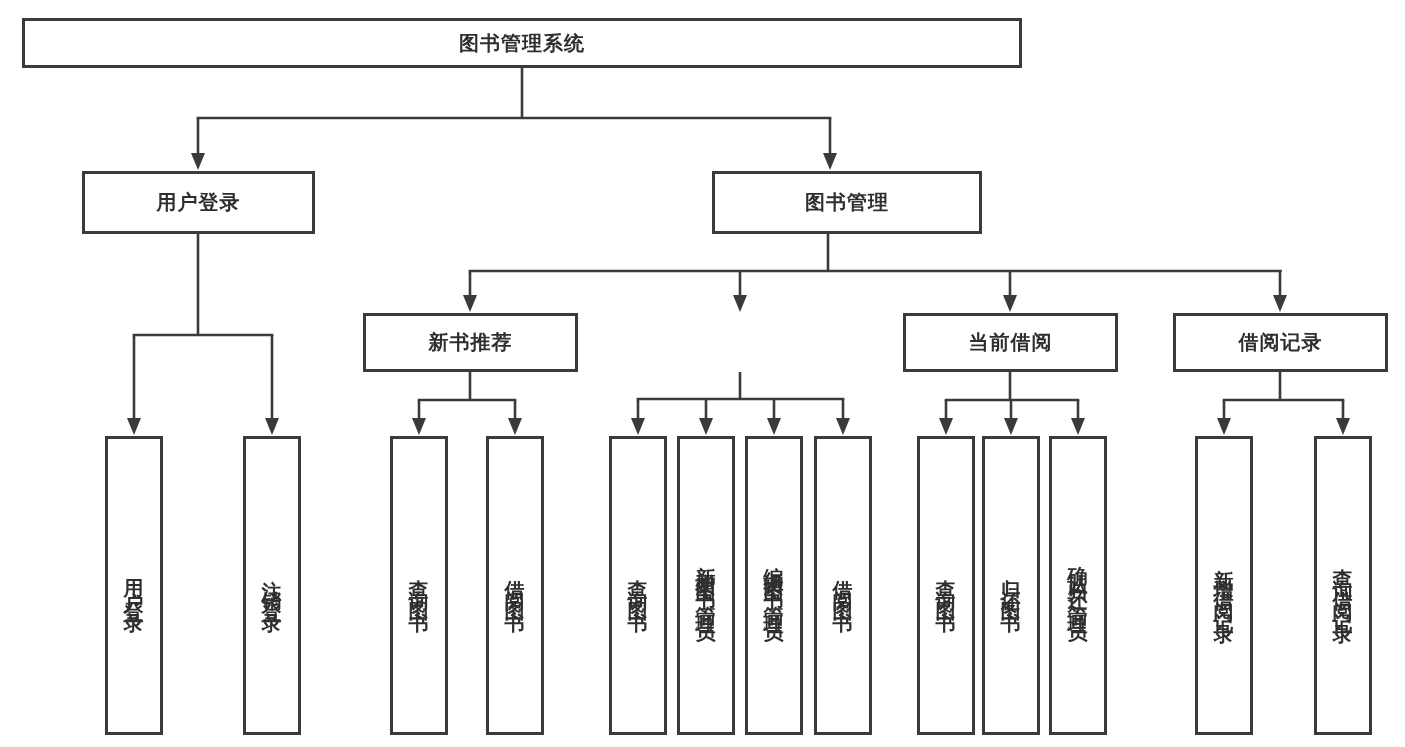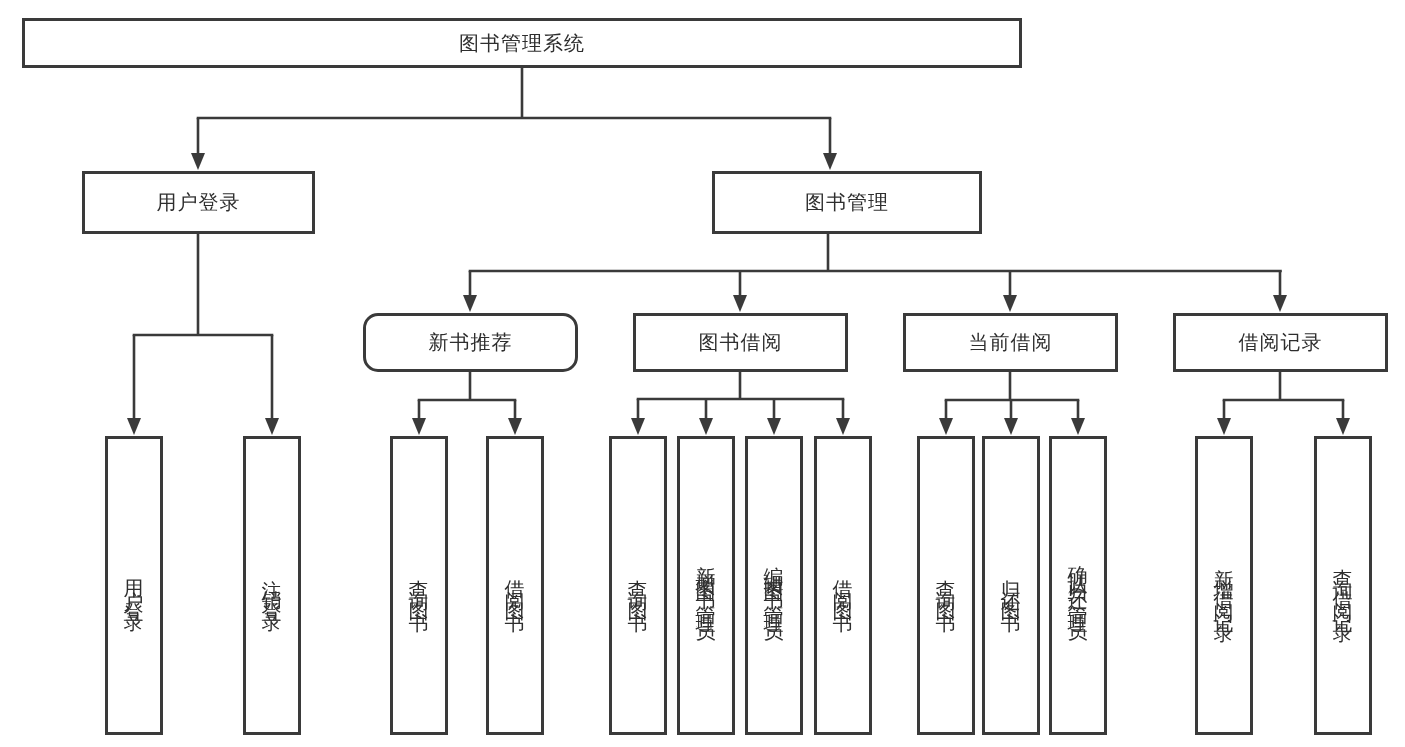--- a/index.html
+++ b/index.html
@@ -24,37 +24,37 @@
   .box {
     position: absolute;
     box-sizing: border-box;
     border: 3px solid #3a3a3a;
     background: #ffffff;
     color: #2e2e2e;
     display: flex;
     align-items: center;
     justify-content: center;
     font-size: 20px;
-    font-weight: 400;
+    font-weight: 700;
     letter-spacing: 1px;
   }
   .hbox { text-align: center; }
   .vbox {
     writing-mode: vertical-rl;
     text-orientation: mixed;
     letter-spacing: 11px;
     line-height: 52px;
   }
   .vbox.long { letter-spacing: 8px; font-size: 20px; }
   
   .n-root       { left: 22px;  top: 18px;  width: 1000px; height: 50px; }
   .n-login      { left: 82px;  top: 171px; width: 233px;  height: 63px; }
   .n-mgmt       { left: 712px; top: 171px; width: 270px;  height: 63px; }
   .n-l3         { top: 313px; height: 59px; width: 215px; }
-  .n-newbook    { left: 363px; border-radius: 15px; }
+  .n-newbook    { left: 363px; }
   .n-borrow     { left: 633px; }
   .n-current    { left: 903px; }
   .n-records    { left: 1173px; }
   .leaf         { top: 436px; height: 299px; width: 58px; }
   .lf-1  { left: 105px; }
   .lf-2  { left: 243px; }
   .lf-3  { left: 390px; }
   .lf-4  { left: 486px; }
   .lf-5  { left: 609px; }
   .lf-6  { left: 677px; }
@@ -146,21 +146,20 @@
       <polygon points="1336,418 1350,418 1343,435"></polygon>
     </g>
   </svg>
 
   <div class="box hbox n-root">图书管理系统</div>
 
   <div class="box hbox n-login">用户登录</div>
   <div class="box hbox n-mgmt">图书管理</div>
 
   <div class="box hbox n-l3 n-newbook">新书推荐</div>
-  <div class="box hbox n-l3 n-borrow">图书借阅</div>
   <div class="box hbox n-l3 n-records">借阅记录</div>
   <div class="box hbox n-l3 n-current">当前借阅</div>
 
   <div class="box vbox leaf lf-1">用户登录</div>
   <div class="box vbox leaf lf-2">注销登录</div>
 
   <div class="box vbox leaf lf-3">查询图书</div>
   <div class="box vbox leaf lf-4">借阅图书</div>
 
   <div class="box vbox leaf lf-5">查询图书</div>

